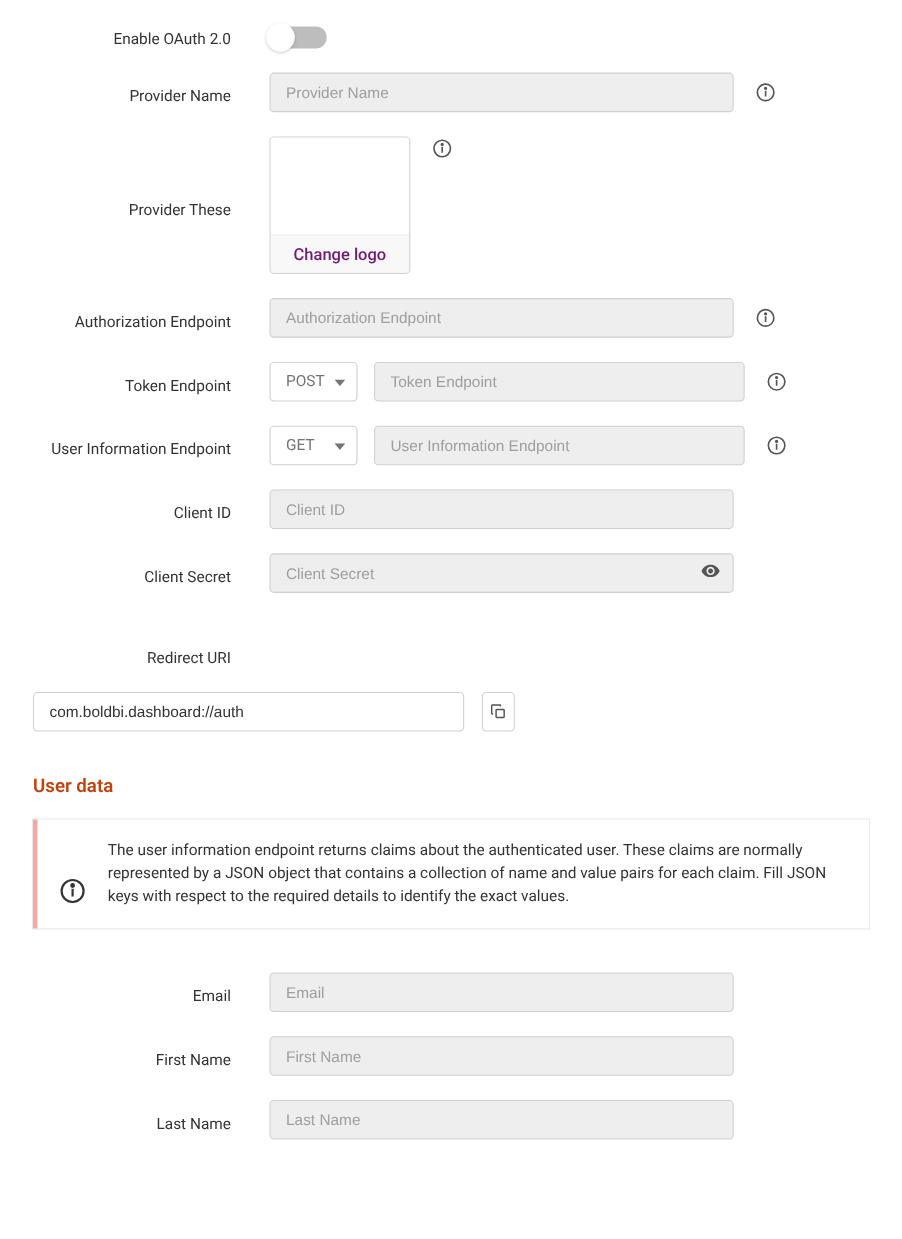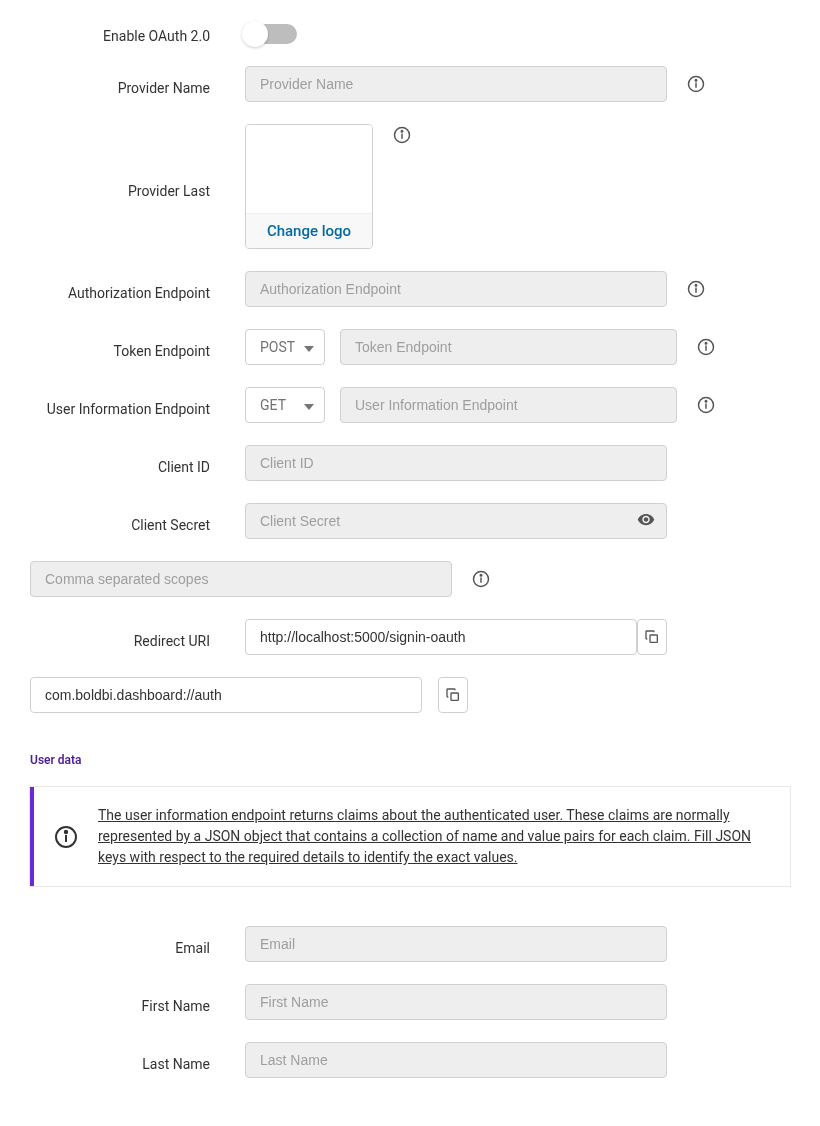--- a/index.html
+++ b/index.html
@@ -99,21 +99,21 @@
       width: 128px;
       overflow: hidden;
     }
     .logo-preview {
       height: 88px;
       background: #fff;
     }
     .logo-change {
       text-align: center;
       padding: 8px 0;
-      color: #0369a1;
+      color: #701a75;
       font-weight: 500;
       font-size: 15px;
       background: #f8f8f8;
       border-top: 1px solid #eee;
       cursor: pointer;
     }
     .select-box {
       height: 36px;
       border: 1px solid #d0d0d0;
       border-radius: 4px;
@@ -139,35 +139,34 @@
       height: 36px;
       border: 1px solid #d0d0d0;
       border-radius: 4px;
       background: #fff;
       display: flex;
       align-items: center;
       justify-content: center;
       cursor: pointer;
     }
     .section-title {
-      font-size: 12px;
+      font-size: 17px;
       font-weight: 600;
-      color: #4c1d95;
+      color: #c2410c;
       margin: 40px 0 20px 0;
     }
     .note-box {
       display: flex;
-      border-left: 4px solid #6d28d9;
+      border-left: 4px solid #fca5a5;
       background: #fff;
       box-shadow: 0 0 0 1px #e8e8e8;
       padding: 18px 20px;
       margin-bottom: 40px;
-      align-items: center;
+      align-items: flex-end;
       gap: 20px;
-      text-decoration: underline;
     }
     .note-icon {
       flex-shrink: 0;
       margin-top: 4px;
     }
     .note-text {
       font-size: 14px;
       line-height: 1.5;
       color: #333;
     }
@@ -195,21 +194,21 @@
       <svg width="18" height="18" viewBox="0 0 24 24" fill="none" stroke="#555" stroke-width="2">
           <circle cx="12" cy="12" r="10"></circle>
           <line x1="12" y1="10" x2="12" y2="17"></line>
           <circle cx="12" cy="7" r="1" fill="#555"></circle>
         </svg>
     </span>
   </div>
 </div>
 
 <div class="form-row">
-  <div class="form-label">Provider Last</div>
+  <div class="form-label">Provider These</div>
   <div class="form-control-wrap">
     <div class="logo-box">
       <div class="logo-preview"></div>
       <div class="logo-change">Change logo</div>
     </div>
     <span class="info-icon" style="align-self:flex-start; margin-top:2px;">
       <svg width="18" height="18" viewBox="0 0 24 24" fill="none" stroke="#555" stroke-width="2">
           <circle cx="12" cy="12" r="10"></circle>
           <line x1="12" y1="10" x2="12" y2="17"></line>
           <circle cx="12" cy="7" r="1" fill="#555"></circle>
@@ -291,43 +290,24 @@
       <span class="eye-icon">
         <svg width="18" height="18" viewBox="0 0 24 24" fill="#555">
             <path d="M12 4.5C7 4.5 2.73 7.61 1 12c1.73 4.39 6 7.5 11 7.5s9.27-3.11 11-7.5c-1.73-4.39-6-7.5-11-7.5zM12 17c-2.76 0-5-2.24-5-5s2.24-5 5-5 5 2.24 5 5-2.24 5-5 5zm0-8c-1.66 0-3 1.34-3 3s1.34 3 3 3 3-1.34 3-3-1.34-3-3-3z"></path>
           </svg>
       </span>
     </div>
   </div>
 </div>
 
 <div class="form-row">
-  <div class="form-control-wrap">
-    <input type="text" class="text-input" placeholder="Comma separated scopes" style="">
-    <span class="info-icon">
-      <svg width="18" height="18" viewBox="0 0 24 24" fill="none" stroke="#555" stroke-width="2">
-          <circle cx="12" cy="12" r="10"></circle>
-          <line x1="12" y1="10" x2="12" y2="17"></line>
-          <circle cx="12" cy="7" r="1" fill="#555"></circle>
-        </svg>
-    </span>
-  </div>
 </div>
 
 <div class="form-row">
   <div class="form-label">Redirect URI</div>
-  <div class="form-control-wrap" style="gap:0;">
-    <input type="text" class="text-input text-input-white" readonly="" value="http://localhost:5000/signin-oauth" style="">
-    <div class="copy-btn">
-      <svg width="16" height="16" viewBox="0 0 24 24" fill="none" stroke="#555" stroke-width="2">
-          <rect x="9" y="9" width="11" height="11" rx="1"></rect>
-          <path d="M5 15 H4 a1 1 0 0 1 -1 -1 V4 a1 1 0 0 1 1 -1 h10 a1 1 0 0 1 1 1 v1"></path>
-        </svg>
-    </div>
-  </div>
 </div>
 
 <div class="form-row">
   <div class="form-control-wrap" style="gap:16px;">
     <input type="text" class="text-input text-input-white" readonly="" value="com.boldbi.dashboard://auth" style="">
     <div class="copy-btn">
       <svg width="16" height="16" viewBox="0 0 24 24" fill="none" stroke="#555" stroke-width="2">
           <rect x="9" y="9" width="11" height="11" rx="1"></rect>
           <path d="M5 15 H4 a1 1 0 0 1 -1 -1 V4 a1 1 0 0 1 1 -1 h10 a1 1 0 0 1 1 1 v1"></path>
         </svg>

